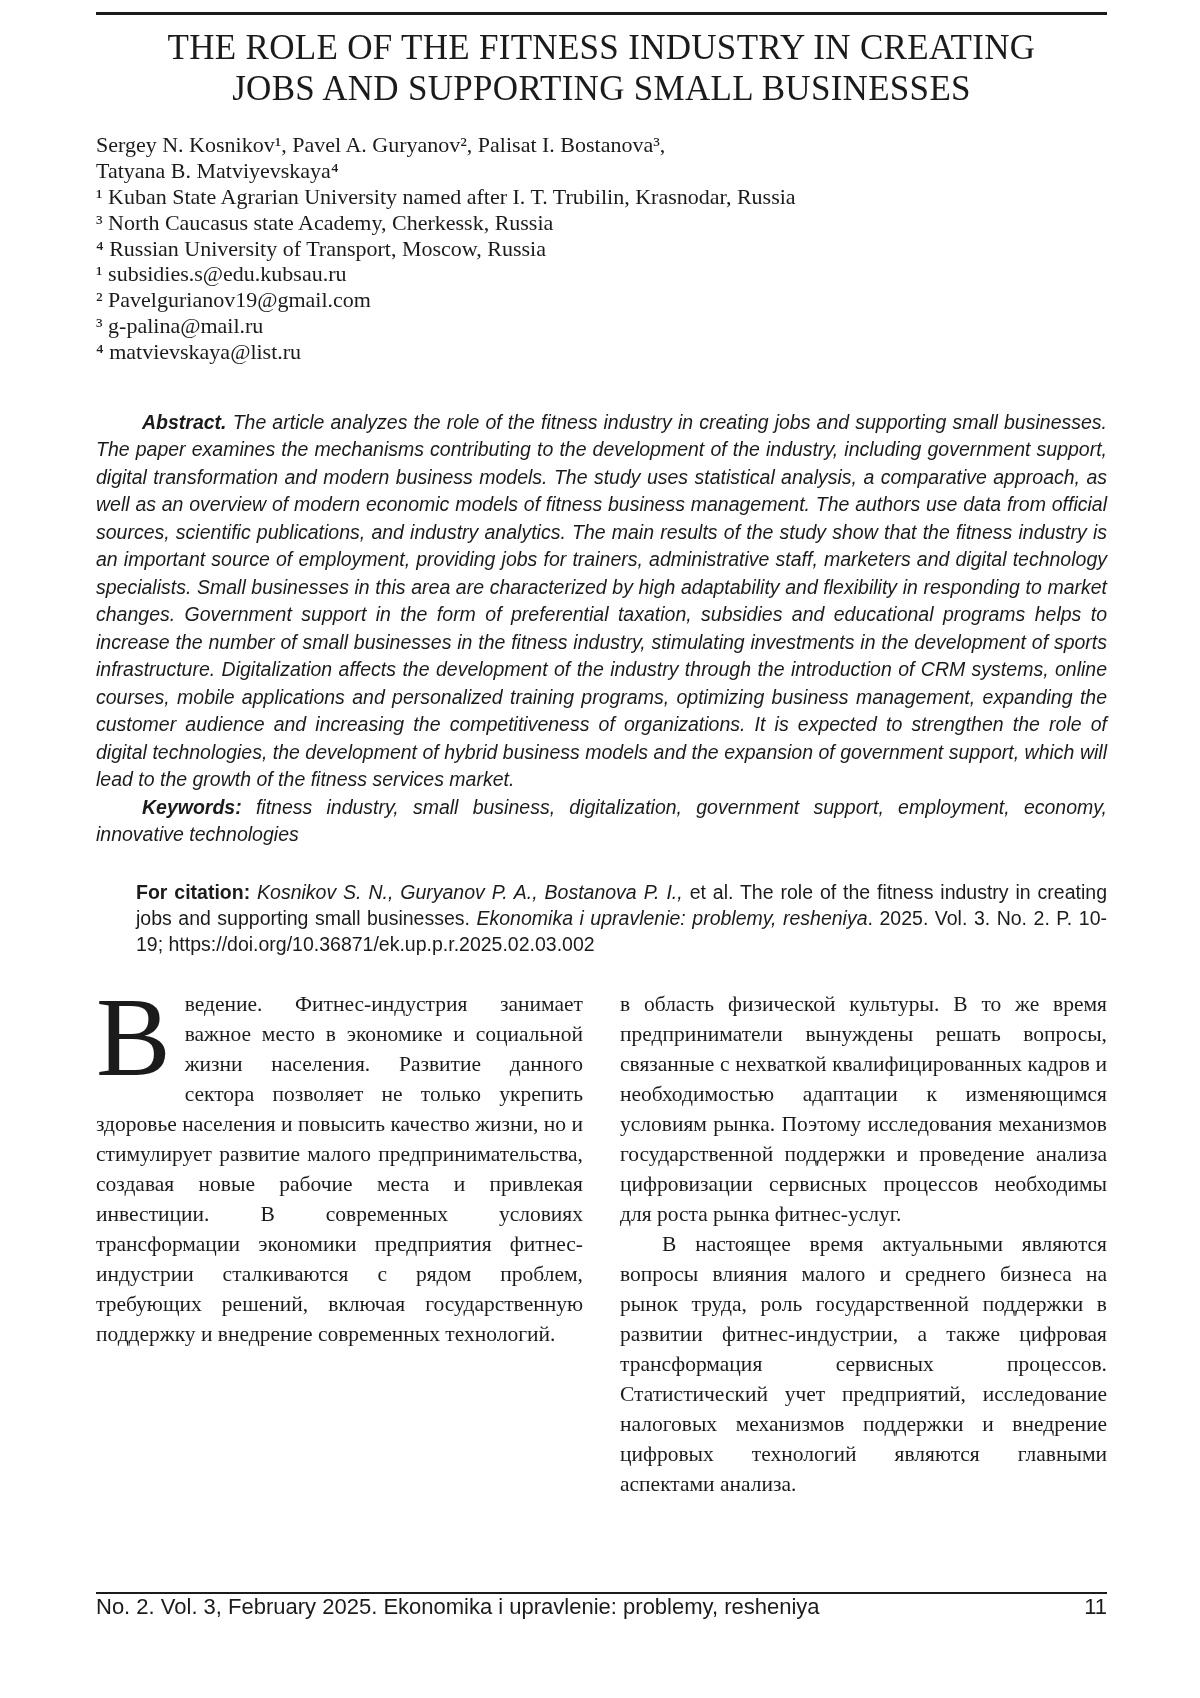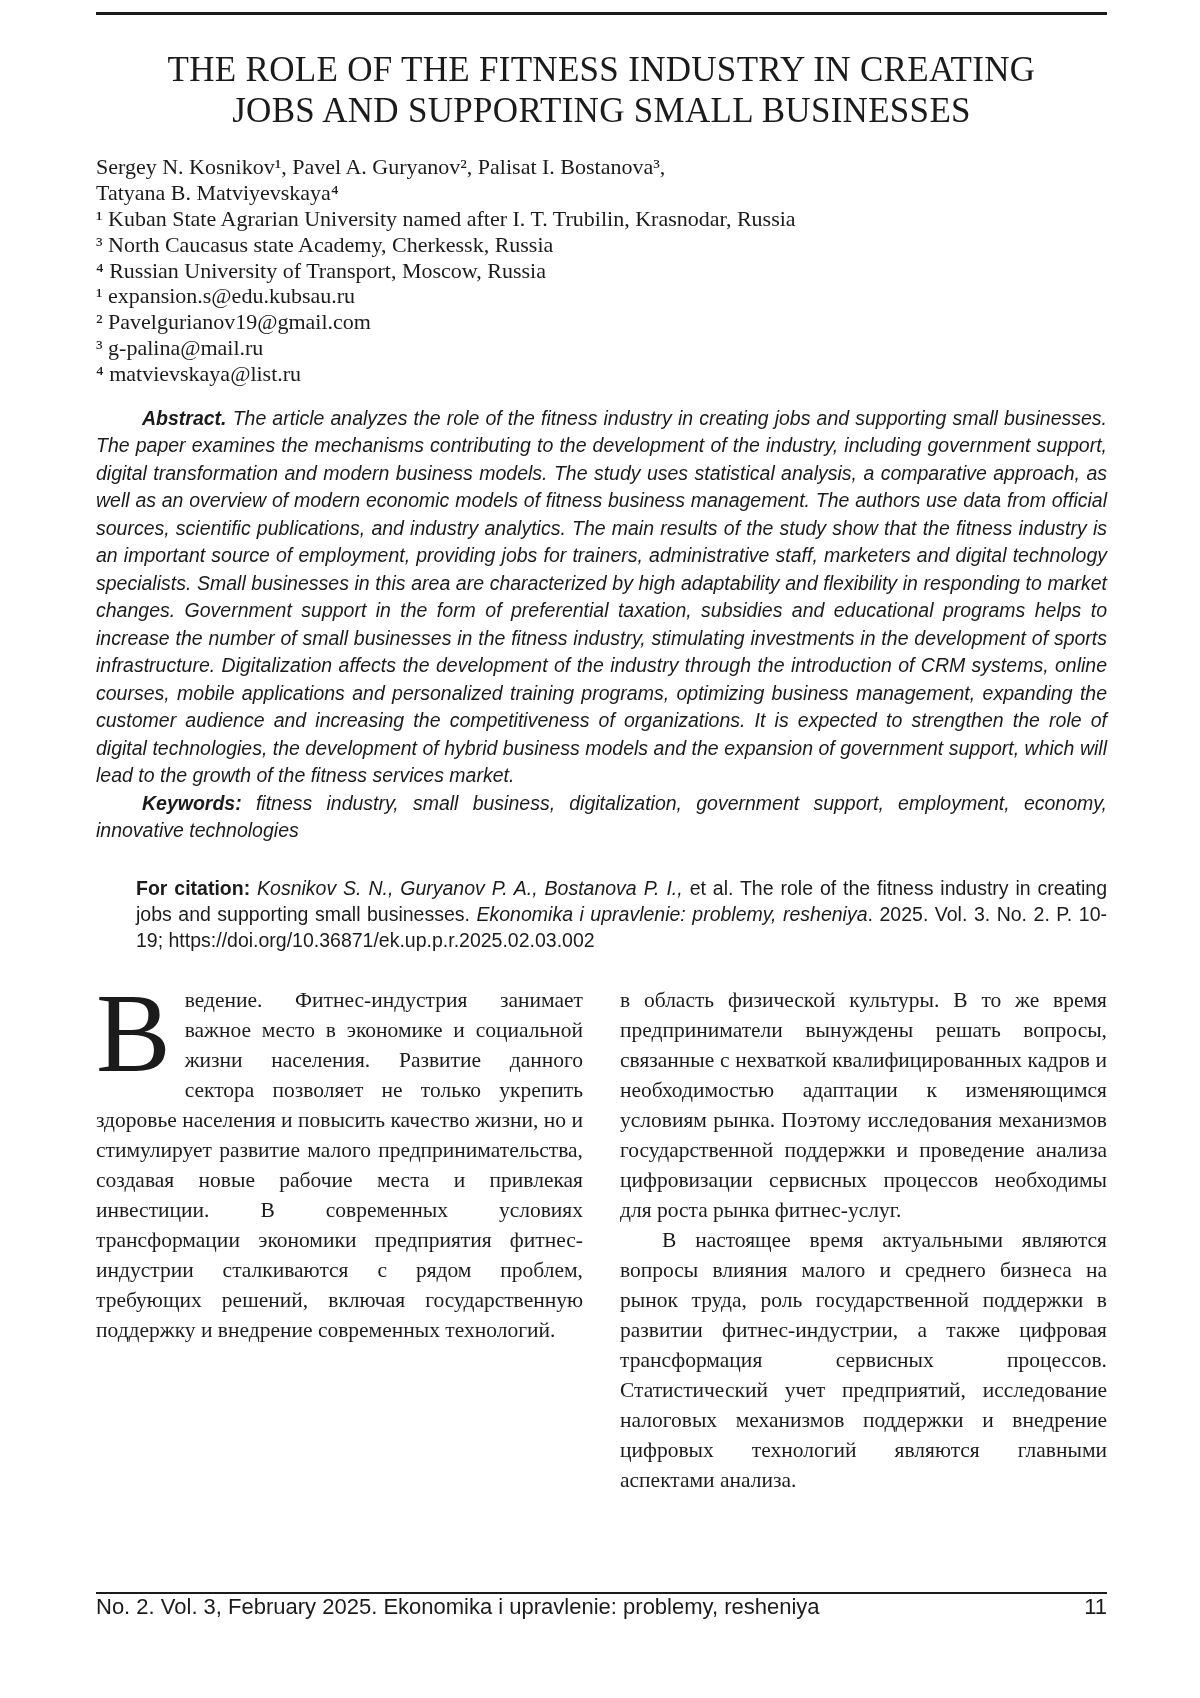--- a/index.html
+++ b/index.html
@@ -24,41 +24,41 @@
     line-height: 26px;
   }
   .rule-top {
     margin-top: 12px;
     border-bottom: 3px solid #1b1b1b;
     height: 0;
   }
 
   
   .title {
-    margin-top: 34px;
+    margin-top: 12px;
     text-align: center;
     font-size: 35px;
     line-height: 41px;
     font-weight: normal;
     letter-spacing: 0.3px;
   }
   .title span { display: block; }
 
   
   .authors {
     margin-top: 14px;
     text-align: left;
     font-size: 22px;
     line-height: 25.8px;
   }
   .authors div { margin: 0; }
 
   
   .abstract-block {
-    margin-top: 18px;
+    margin-top: 44px;
     font-family: "Liberation Sans", "DejaVu Sans", sans-serif;
     font-style: italic;
     font-size: 19.5px;
     line-height: 27.5px;
     text-align: justify;
   }
   .abstract-block p { margin: 0; text-indent: 46px; }
   .abstract-block b { font-weight: bold; }
 
   
@@ -122,21 +122,21 @@
       <span>THE ROLE OF THE FITNESS INDUSTRY IN CREATING</span>
       <span>JOBS AND SUPPORTING SMALL BUSINESSES</span>
     </h1>
 
     <div class="authors">
       <div>Sergey N. Kosnikov¹, Pavel A. Guryanov², Palisat I. Bostanova³,</div>
       <div>Tatyana B. Matviyevskaya⁴</div>
       <div>¹ Kuban State Agrarian University named after I. T. Trubilin, Krasnodar, Russia</div>
       <div>³ North Caucasus state Academy, Cherkessk, Russia</div>
       <div>⁴ Russian University of Transport, Moscow, Russia</div>
-      <div>¹ expansion.s@edu.kubsau.ru</div>
+      <div>¹ subsidies.s@edu.kubsau.ru</div>
       <div>² Pavelgurianov19@gmail.com</div>
       <div>³ g-palina@mail.ru</div>
       <div>⁴ matvievskaya@list.ru</div>
     </div>
 
     <div class="abstract-block">
       <p><b>Abstract.</b> <span>The article analyzes the role of the fitness industry in creating jobs and supporting small businesses. The paper examines the mechanisms contributing to the development of the industry, including government support, digital transformation and modern business models. The study uses statistical analysis, a comparative approach, as well as an overview of modern economic models of fitness business management. The authors use data from official sources, scientific publications, and industry analytics. The main results of the study show that the fitness industry is an important source of employment, providing jobs for trainers, administrative staff, marketers and digital technology specialists. Small businesses in this area are characterized by high adaptability and flexibility in responding to market changes. Government support in the form of preferential taxation, subsidies and educational programs helps to increase the number of small businesses in the fitness industry, stimulating investments in the development of sports infrastructure. Digitalization affects the development of the industry through the introduction of CRM systems, online courses, mobile applications and personalized training programs, optimizing business management, expanding the customer audience and increasing the competitiveness of organizations. It is expected to strengthen the role of digital technologies, the development of hybrid business models and the expansion of government support, which will lead to the growth of the fitness services market.</span></p>
       <p><b>Keywords:</b> <span>fitness industry, small business, digitalization, government support, employment, economy, innovative technologies</span></p>
     </div>
 

